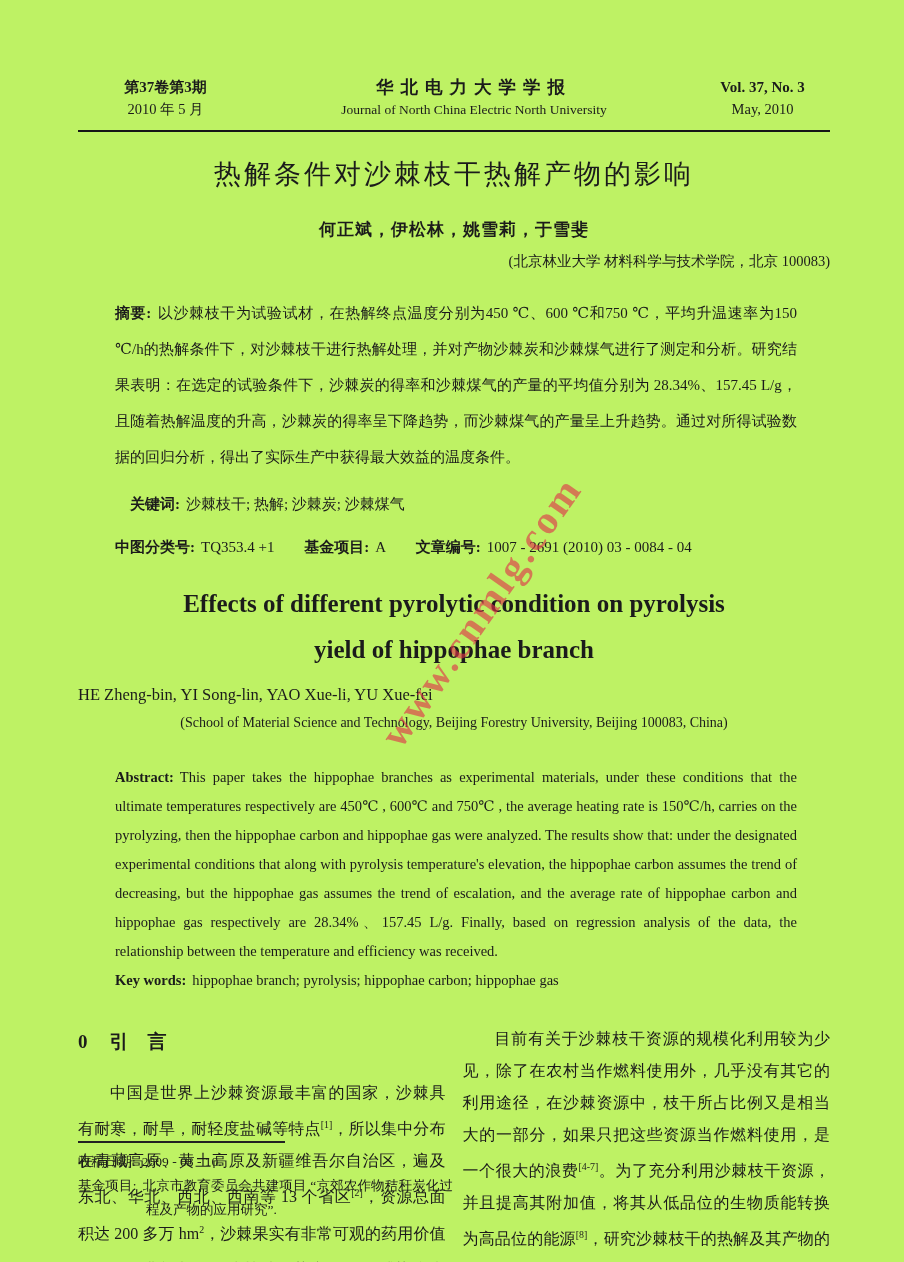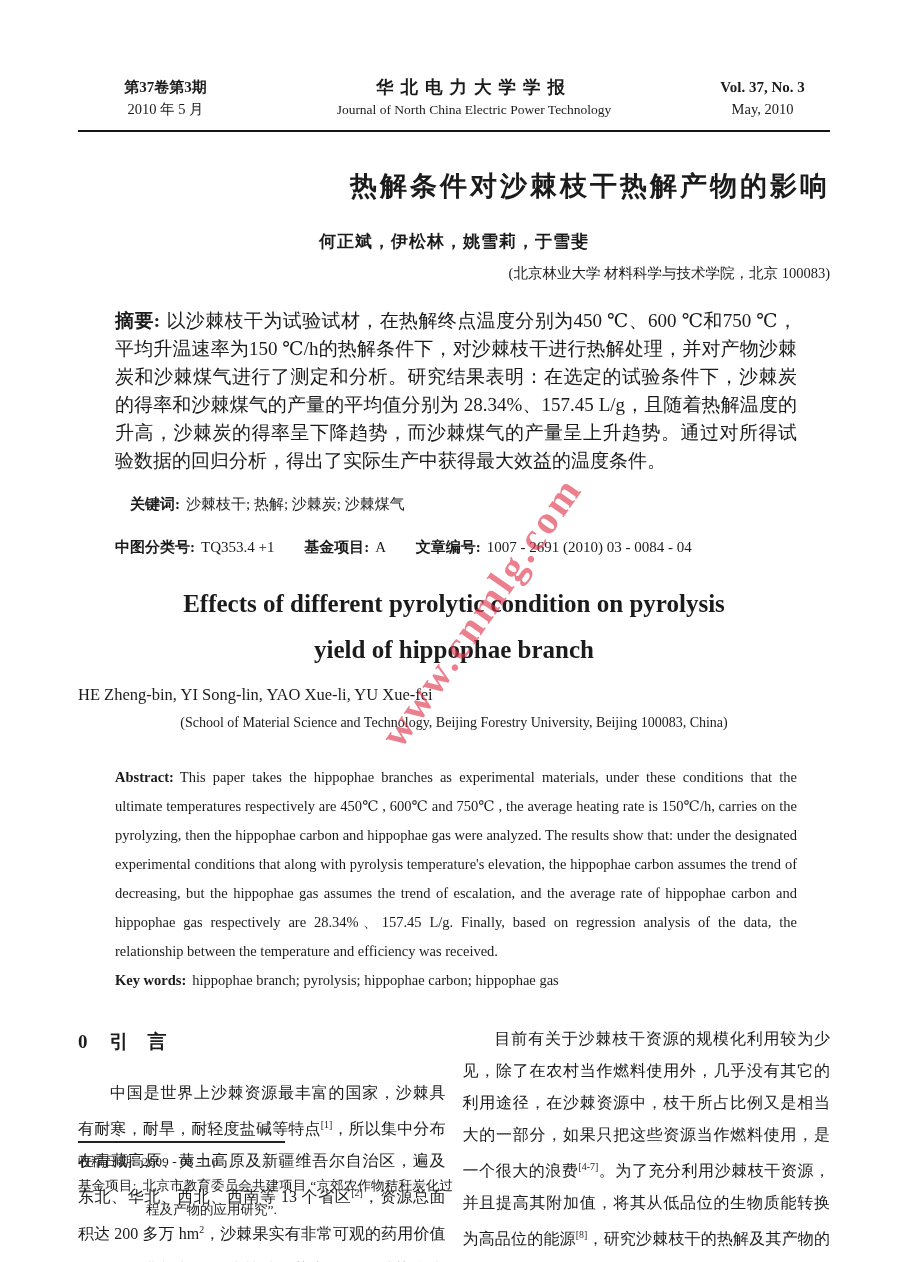--- a/index.html
+++ b/index.html
@@ -1,45 +1,45 @@
 <!DOCTYPE html>
 <html><head>
 <meta charset="utf-8">
 <style>
   html,body { margin:0; padding:0; background:#e8e8e8; }
   .page {
     position:relative; width:904px; height:1262px; margin:0 auto;
-    background:#ffffff; color:#1b1b1b; overflow:hidden;
+    background:#bef264; color:#1b1b1b; overflow:hidden;
     font-family:"Liberation Serif","DejaVu Serif",serif;
   }
   .content { padding:0 74px 0 78px; }
 
   
   .journal-header {
     display:flex; align-items:flex-start; margin-top:76px;
     padding-bottom:9px; border-bottom:2.5px solid #161616;
   }
   .hdr-left { width:175px; text-align:center; }
   .hdr-center { flex:1; text-align:center; }
   .hdr-right { width:135px; text-align:center; }
   .hdr-cn-issue { font-size:15px; font-weight:bold; line-height:22px; }
   .hdr-cn-date  { font-size:14.5px; line-height:22px; }
   .hdr-journal-cn { font-size:17.5px; font-weight:bold; letter-spacing:7px; line-height:22px; }
   .hdr-journal-en { font-size:13.5px; line-height:23px; }
   .hdr-vol  { font-size:15px; font-weight:bold; line-height:22px; }
   .hdr-date { font-size:14.5px; line-height:23px; }
 
   
-  .title-cn { margin-top:36px; text-align:right; font-size:27px; font-weight:bold; letter-spacing:3px; }
+  .title-cn { margin-top:24px; text-align:center; font-size:27px; font-weight:normal; letter-spacing:3px; }
   .authors-cn { margin-top:26px; text-align:center; font-size:17px; font-weight:bold; letter-spacing:1px; }
   .affiliation-cn { margin-top:11px; text-align:right; font-size:14.5px; }
 
   
   .meta-zone { margin:24px 33px 0 37px; }
-  .abstract-cn { font-size:19px; line-height:28px; text-align:justify; font-weight:500; }
+  .abstract-cn { font-size:15px; line-height:36px; text-align:justify; font-weight:500; }
   .inline-label { font-weight:bold; margin-right:6px; }
   .keywords-cn { margin-top:3px; font-size:15px; line-height:28px; font-weight:500; }
   .class-line { margin-top:2px; font-size:15px; line-height:28px; }
   .class-line .group { margin-right:26px; }
   .class-line .group:last-child { margin-right:0; }
 
   
   .title-en { margin-top:20px; text-align:center; font-size:25px; font-weight:bold; line-height:46px; }
   .authors-en { margin-top:12px; text-align:left; font-size:16.5px; }
   .affiliation-en { margin-top:10px; text-align:center; font-size:14px; }
@@ -74,21 +74,21 @@
 <div class="page">
   <div class="content">
 
     <div class="journal-header">
       <div class="hdr-left">
         <div class="hdr-cn-issue">第37卷第3期</div>
         <div class="hdr-cn-date">2010 年 5 月</div>
       </div>
       <div class="hdr-center">
         <div class="hdr-journal-cn">华北电力大学学报</div>
-        <div class="hdr-journal-en">Journal of North China Electric Power Technology</div>
+        <div class="hdr-journal-en">Journal of North China Electric North University</div>
       </div>
       <div class="hdr-right">
         <div class="hdr-vol">Vol. 37, No. 3</div>
         <div class="hdr-date">May, 2010</div>
       </div>
     </div>
 
     <h1 class="title-cn" style="margin-bottom:0;">热解条件对沙棘枝干热解产物的影响</h1>
     <div class="authors-cn">何正斌，伊松林，姚雪莉，于雪斐</div>
     <div class="affiliation-cn">(北京林业大学 材料科学与技术学院，北京 100083)</div>

